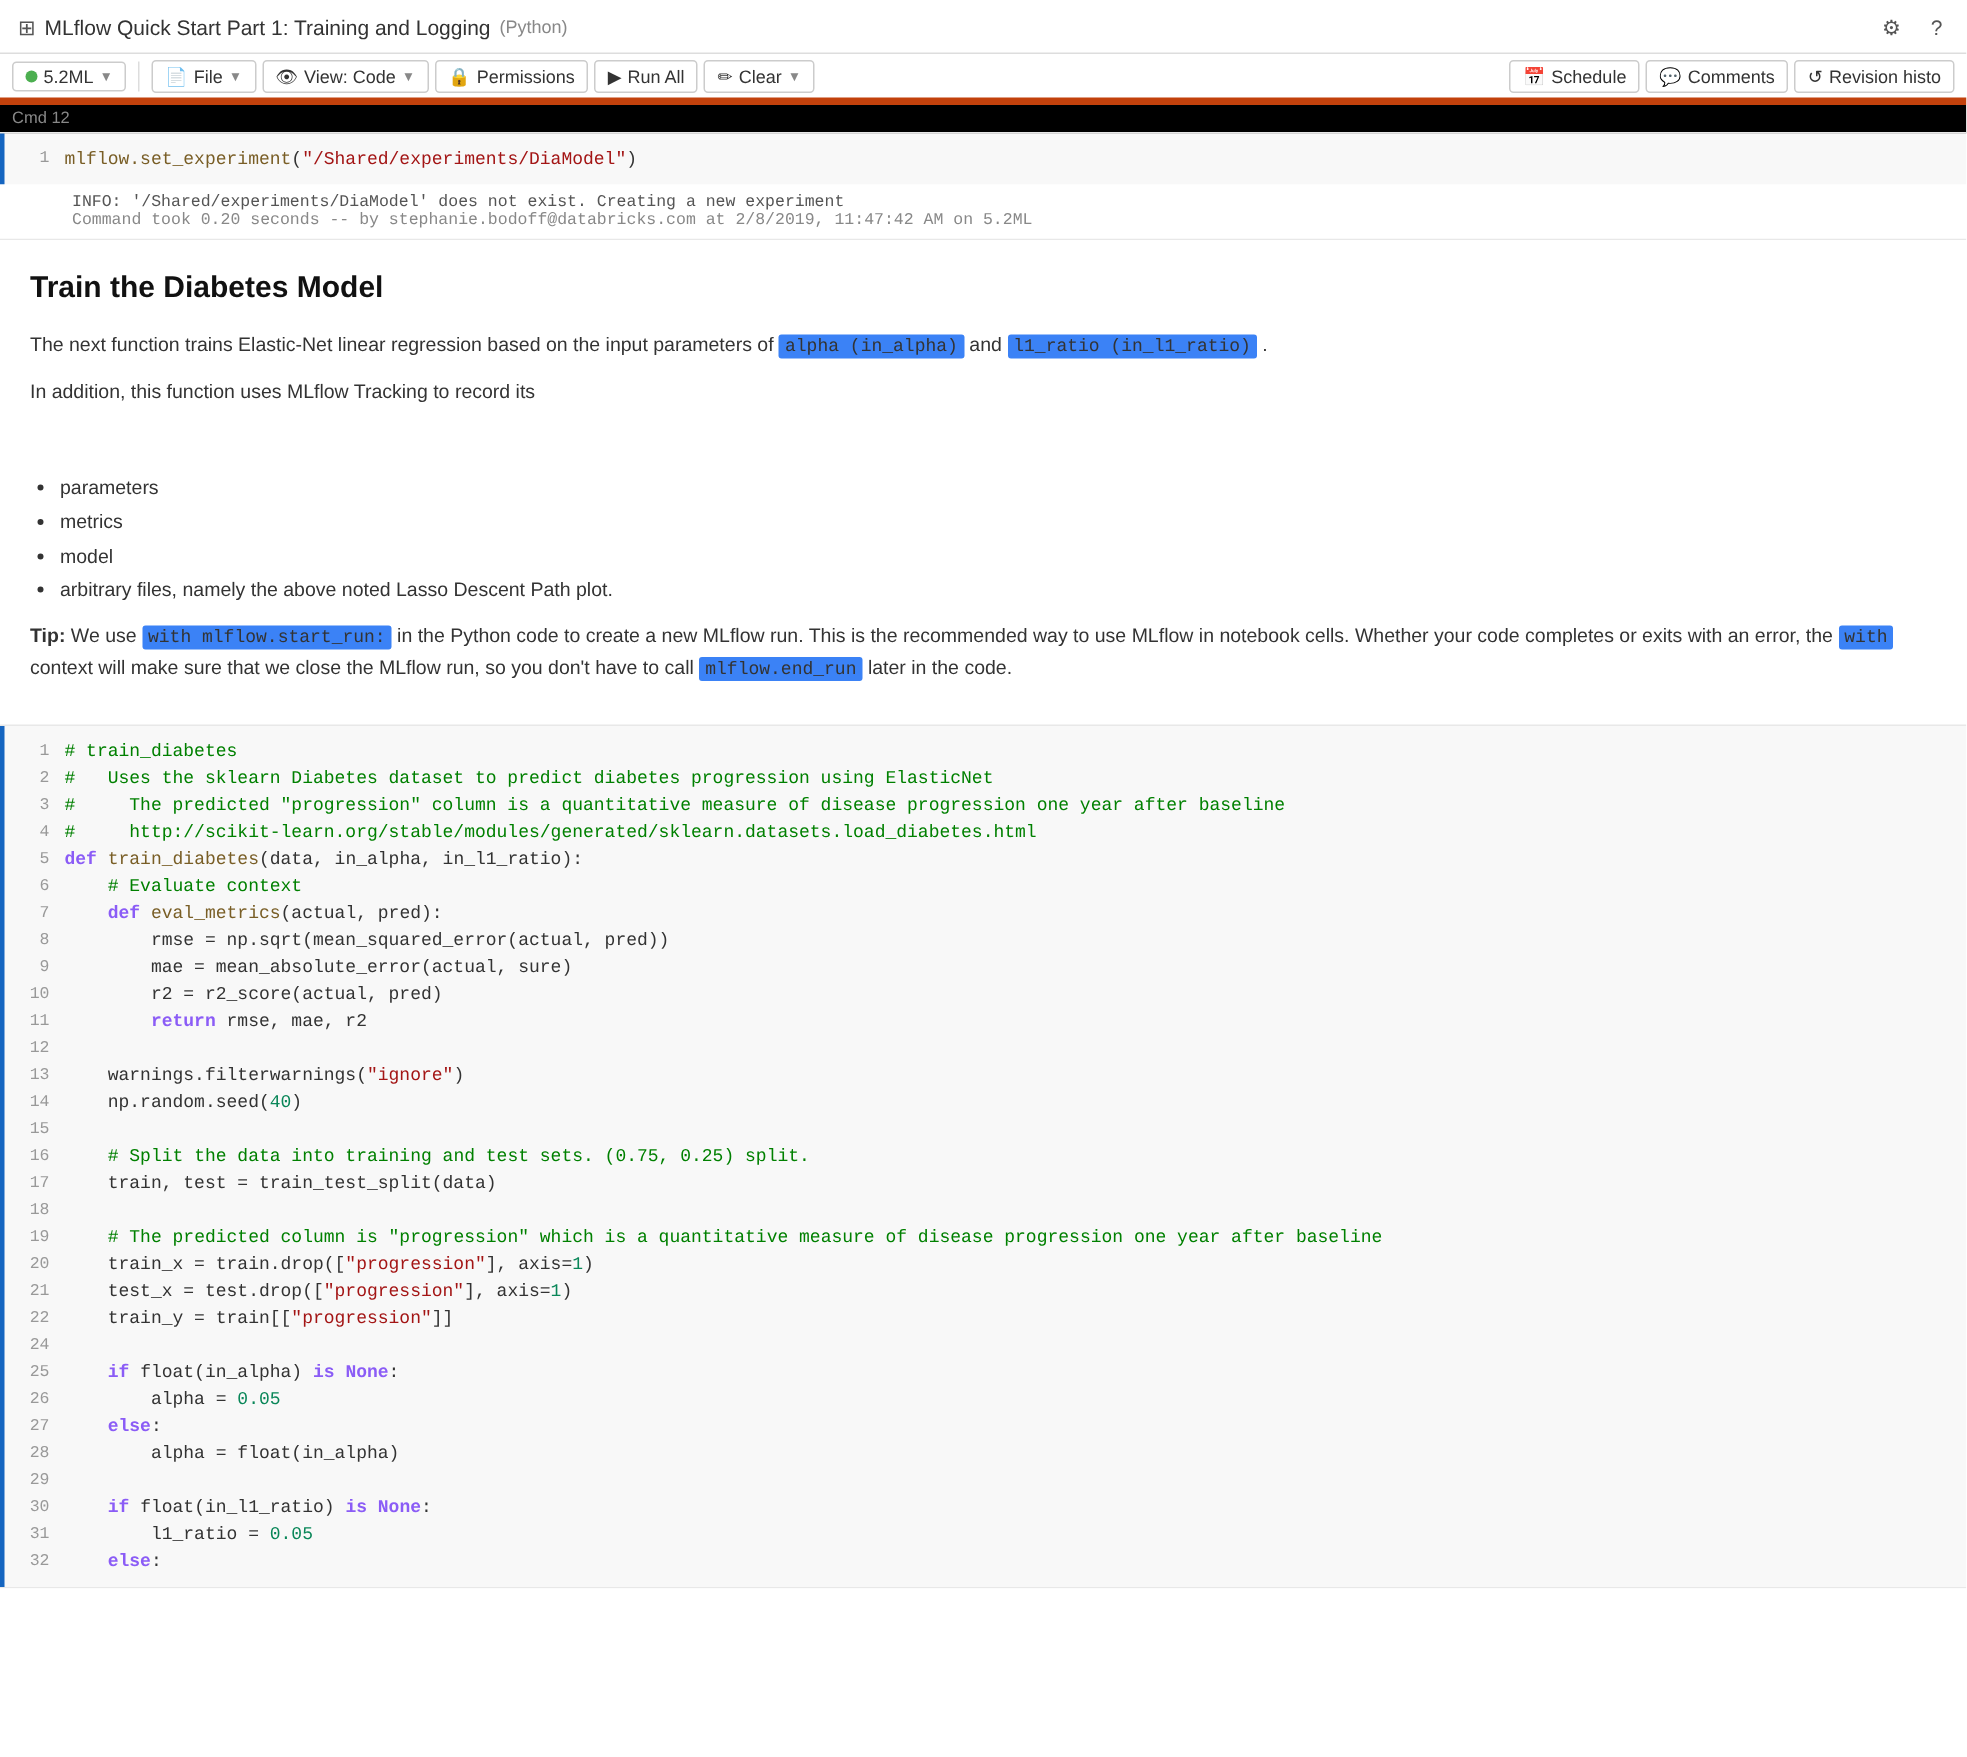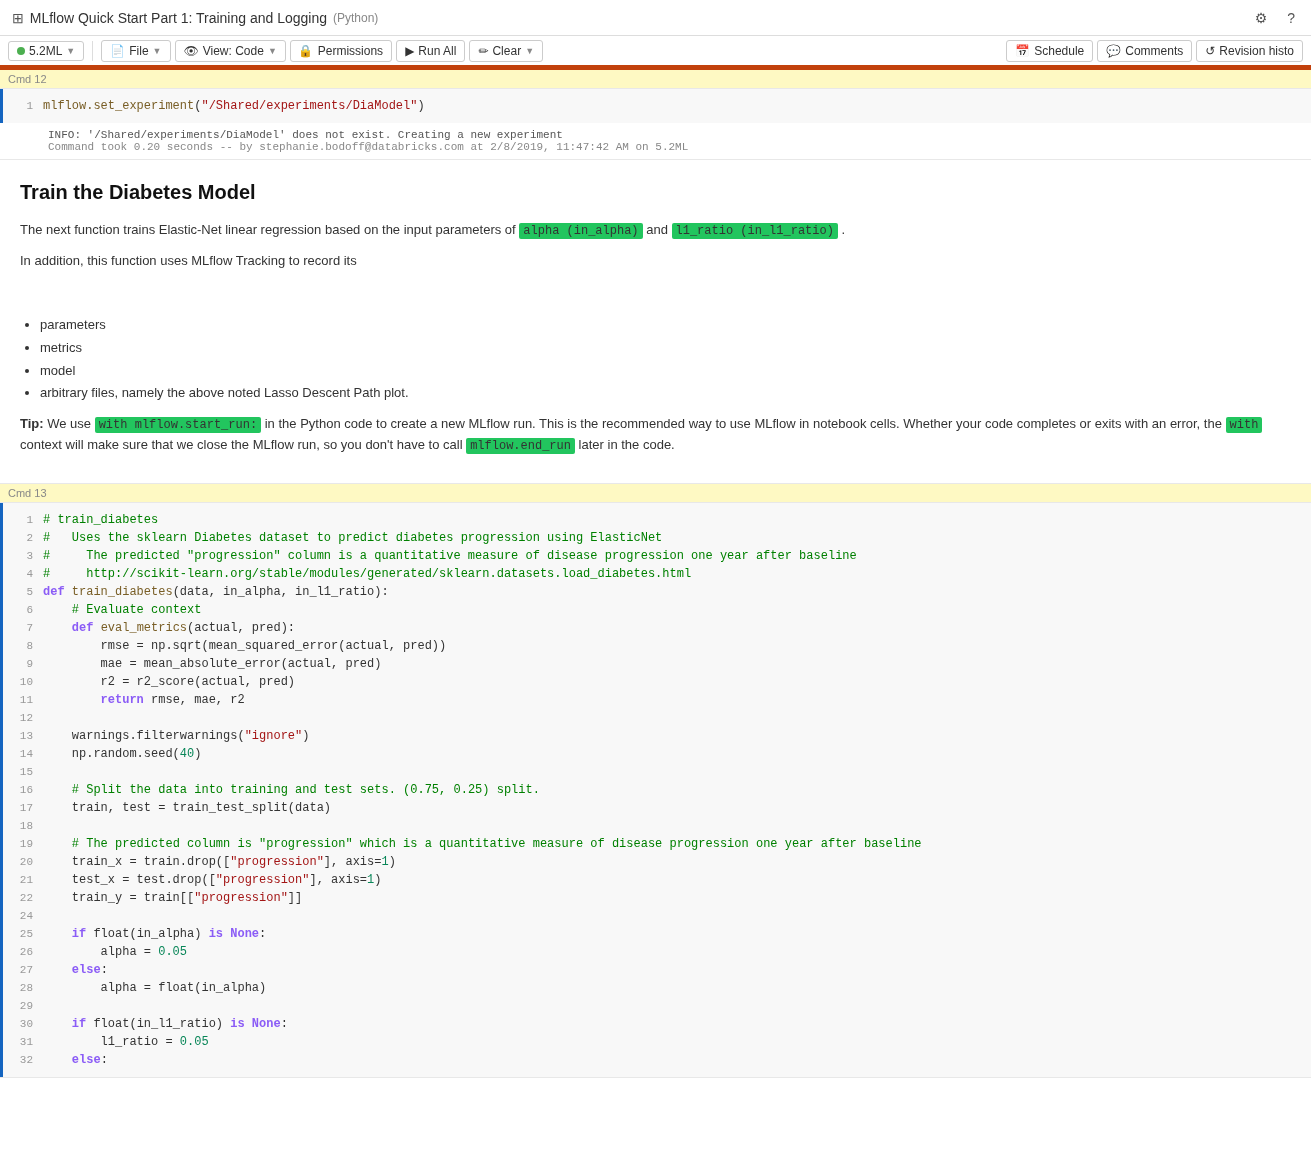--- a/index.html
+++ b/index.html
@@ -113,21 +113,21 @@
 
     
     .cell {
       border-bottom: 1px solid #e8e8e8;
     }
 
     .cell-label {
       font-size: 11px;
       color: #888;
       padding: 3px 8px;
-      background: #fef9c3;
+      background: #000000;
       border-bottom: 1px solid #e8e8e8;
     }
 
     
     .code-area {
       background: #f8f8f8;
       border-left: 3px solid #1565c0;
       padding: 8px 0;
       font-family: "Courier New", Courier, monospace;
       font-size: 12px;
@@ -194,21 +194,21 @@
       color: #333;
       margin-bottom: 2px;
       list-style-type: disc;
     }
     .md-cell .tip-bold {
       font-weight: bold;
     }
     .inline-code {
       font-family: "Courier New", Courier, monospace;
       font-size: 12px;
-      background: #22c55e;
+      background: #3b82f6;
       padding: 1px 4px;
       border-radius: 2px;
       color: #333;
     }
 
     
     .kw { color: #8b5cf6; font-weight: bold; }        
     .fn { color: #795e26; }                            
     .str { color: #a31515; }                           
     .comment { color: #008000; }                       
@@ -314,21 +314,20 @@
       <code class="inline-code">with mlflow.start_run:</code>
       <span> in the Python code to create a new MLflow run. This is the recommended way to use MLflow in notebook cells. Whether your code completes or exits with an error, the </span>
       <code class="inline-code">with</code>
       <span> context will make sure that we close the MLflow run, so you don't have to call </span>
       <code class="inline-code">mlflow.end_run</code>
       <span> later in the code.</span>
     </p>
   </div>
 
   <div class="cell">
-    <div class="cell-label">Cmd 13</div>
     <div class="code-area">
 
       <div class="code-line">
         <span class="line-num">1</span>
         <span class="line-content"><span class="comment"># train_diabetes</span></span>
       </div>
       <div class="code-line">
         <span class="line-num">2</span>
         <span class="line-content"><span class="comment">#   Uses the sklearn Diabetes dataset to predict diabetes progression using ElasticNet</span></span>
       </div>
@@ -351,21 +350,21 @@
       <div class="code-line">
         <span class="line-num">7</span>
         <span class="line-content">    <span class="kw">def</span> <span class="fn">eval_metrics</span>(actual, pred):</span>
       </div>
       <div class="code-line">
         <span class="line-num">8</span>
         <span class="line-content">        rmse = np.sqrt(mean_squared_error(actual, pred))</span>
       </div>
       <div class="code-line">
         <span class="line-num">9</span>
-        <span class="line-content">        mae = mean_absolute_error(actual, pred)</span>
+        <span class="line-content">        mae = mean_absolute_error(actual, sure)</span>
       </div>
       <div class="code-line">
         <span class="line-num">10</span>
         <span class="line-content">        r2 = r2_score(actual, pred)</span>
       </div>
       <div class="code-line">
         <span class="line-num">11</span>
         <span class="line-content">        <span class="kw">return</span> rmse, mae, r2</span>
       </div>
       <div class="code-line">

